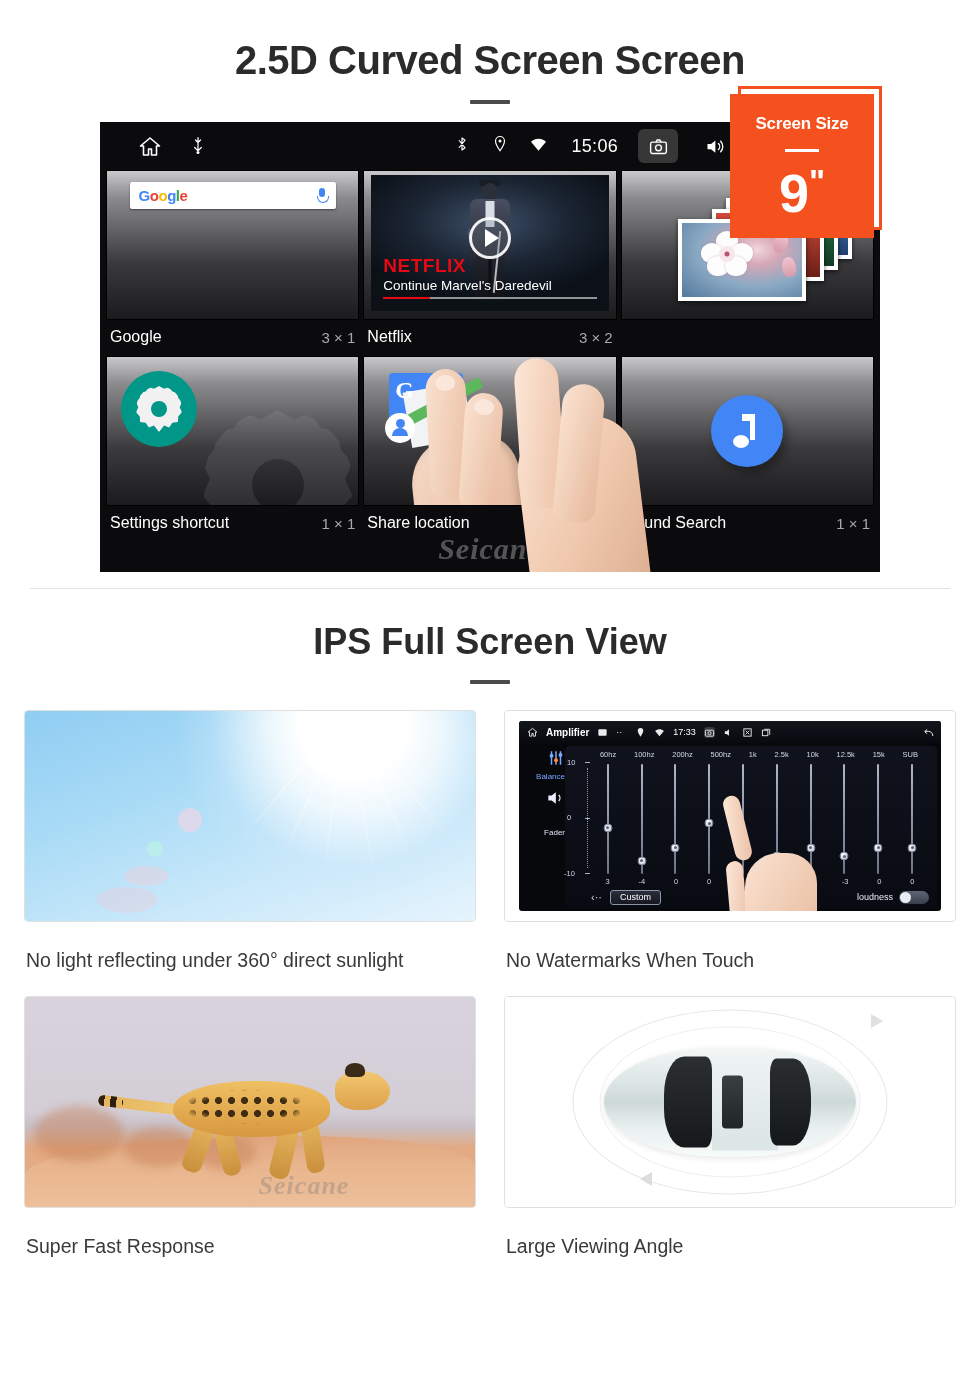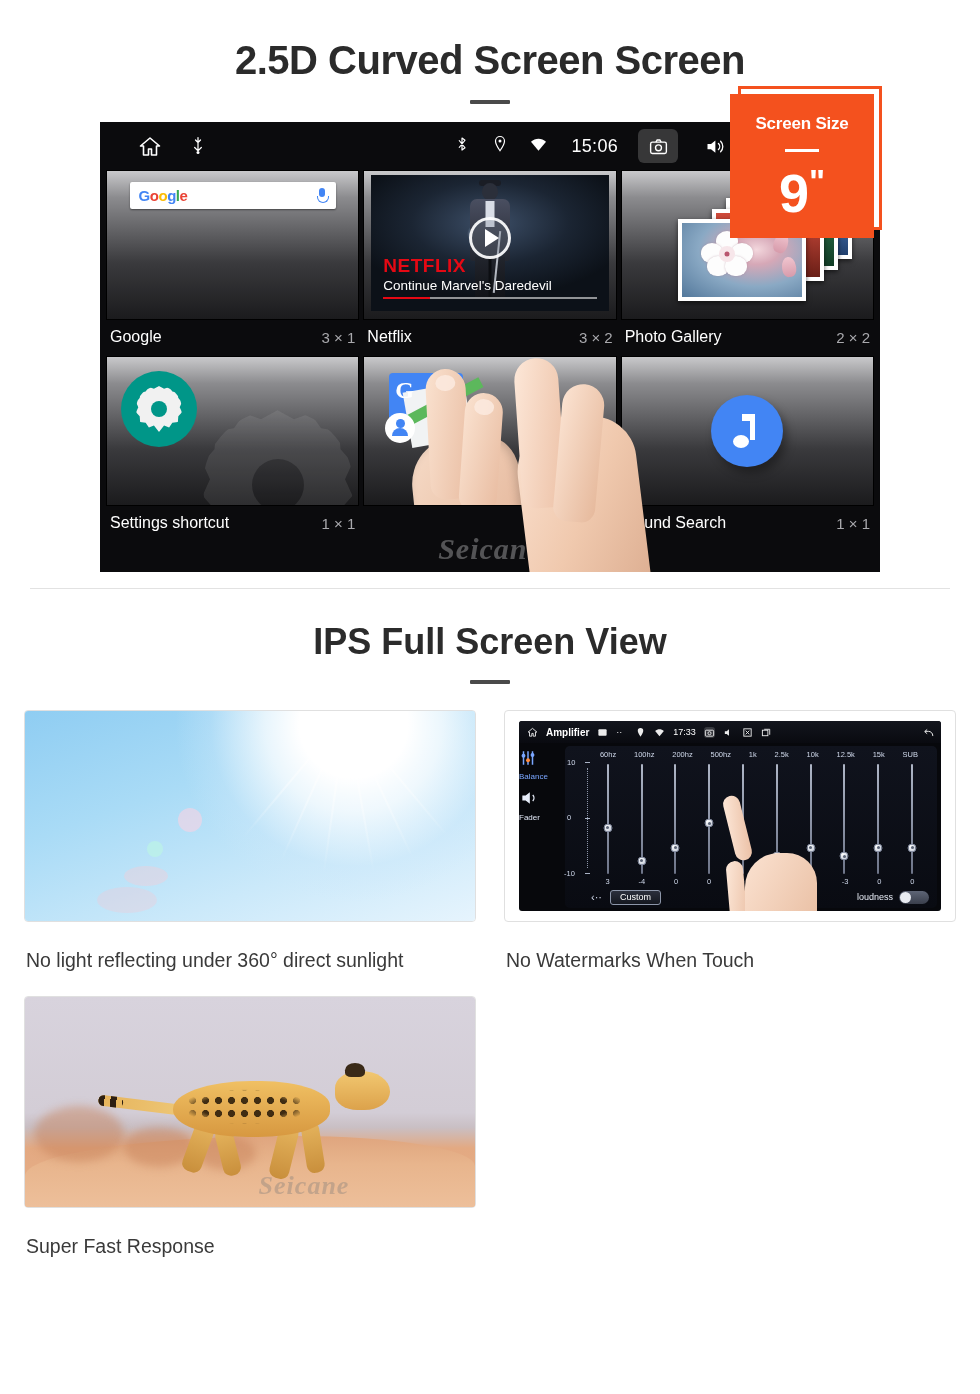--- a/index.html
+++ b/index.html
@@ -283,23 +283,23 @@
   .fl3 { left:22%; top:74%; width:44px; height:20px; background:rgba(255,200,210,.35); }
   .fl4 { left:16%; top:84%; width:60px; height:26px; background:rgba(255,195,205,.28); }
 
   
   .amp { position:absolute; left:14px; right:14px; top:10px; bottom:10px; background:#07080c; border-radius:3px; overflow:hidden; }
   .amp-top { height:22px; background:linear-gradient(180deg,#13151d,#090a10); display:flex; align-items:center; color:#fff; font-size:9px; padding:0 8px; gap:8px; }
   .amp-title { font-weight:bold; font-size:10px; }
   .amp-top .spacer { flex:1; }
   .amp-ico { width:11px; height:11px; display:inline-block; position:relative; opacity:.92; }
   .amp-body { position:absolute; left:0; right:0; top:22px; bottom:0; display:flex; }
-  .amp-side { width:46px; padding-top:6px; text-align:left; color:#7aa6ff; }
+  .amp-side { width:46px; padding-top:6px; text-align:right; color:#7aa6ff; }
   .amp-side .lbl { font-size:8px; margin-top:1px; }
-  .amp-side .lbl2 { font-size:8px; color:#dfe6f5; margin-top:1px; }
+  .amp-side .lbl2 { font-size:8px; color:#dfe6f5; margin-top:16px; }
   .amp-main { flex:1; position:relative; background:linear-gradient(180deg,#10131d,#090b12); border-radius:5px; margin:3px 4px 3px 0; }
   .freqs { display:flex; justify-content:space-around; padding:4px 10px 0 26px; }
   .freqs div { color:#cfd8ea; font-size:7.5px; }
   .sliders { position:absolute; left:26px; right:8px; top:18px; bottom:34px; display:flex; justify-content:space-around; }
   .sl { width:2px; background:linear-gradient(180deg,#aeb6c6,#6d7488); position:relative; border-radius:1px; }
   .knob { position:absolute; left:50%; transform:translate(-50%,-50%); width:9px; height:9px; border-radius:50%; background:radial-gradient(circle at 35% 30%, #fff, #b9c0cf); border:1px solid #7e869a; }
   .knob::after { content:""; position:absolute; left:50%; top:50%; transform:translate(-50%,-50%); width:3px; height:3px; border-radius:50%; background:#5b6477; }
   .axis { position:absolute; left:14px; top:16px; bottom:34px; width:14px; color:#cfd8ea; font-size:7.5px; }
   .axis .tick { position:absolute; left:6px; width:5px; height:1px; background:#aab3c6; }
   .axis .t10 { top:0; } .axis .t0 { top:50%; } .axis .tm10 { bottom:0; }
@@ -500,24 +500,20 @@
                   <div class="petal p1"></div>
                     <div class="petal p2"></div>
                     <div class="petal p3"></div>
                   <div class="petal p4"></div>
                     <div class="petal p5"></div>
                   <div class="stamen"></div>
                 </div>
               </div>
             </div>
           </div>
-          <div class="wlabel">
-            <span>Photo Gallery</span>
-            <span class="sz">2 × 2</span>
-          </div>
         </div>
 
         <div class="wcell">
           <div class="wthumb">
             <div class="gear-big gear-w">
               <div class="gear-ico" style="width:150px;height:150px">
                   <div class="ring"></div>
                   <div class="hole" style="width:52px;height:52px;background:#2a2a2c"></div>
                 </div>
             </div>
@@ -545,20 +541,24 @@
             </div>
             <div class="hand">
               <div class="hand-palm"></div>
               <div class="finger f-index">
                   <div class="nail"></div>
                 </div>
               <div class="finger f-mid">
                   <div class="nail"></div>
                 </div>
             </div>
+          </div>
+          <div class="wlabel">
+            <span>Share location</span>
+            <span class="sz">1 × 1</span>
           </div>
         </div>
 
         <div class="wcell">
           <div class="wthumb">
             <div class="music-circle">
               <div class="note">
                 <div class="stem"></div>
                   <div class="flag"></div>
                   <div class="head"></div>
@@ -806,15 +806,33 @@
               </div>
             <div class="cat-head"></div>
             <div class="cat-ear"></div>
           </div>
         </div>
         <div class="wm-sub">Seicane</div>
       </div>
       <div class="card-cap">Super Fast Response</div>
     </div>
 
+    <div class="card">
+      <div class="card-img">
+        <div class="car-scene">
+          <div class="ellipse-guide"></div>
+          <div class="ellipse-guide2"></div>
+          <div class="arrow-t"></div>
+          <div class="arrow-b"></div>
+          <div class="car">
+            <div class="car-body"></div>
+            <div class="car-roof"></div>
+            <div class="car-glass-f"></div>
+            <div class="car-glass-r"></div>
+            <div class="car-sunroof"></div>
+          </div>
+        </div>
+      </div>
+      <div class="card-cap">Large Viewing Angle</div>
+    </div>
 
   </div>
 </div>
 
 </body></html>

